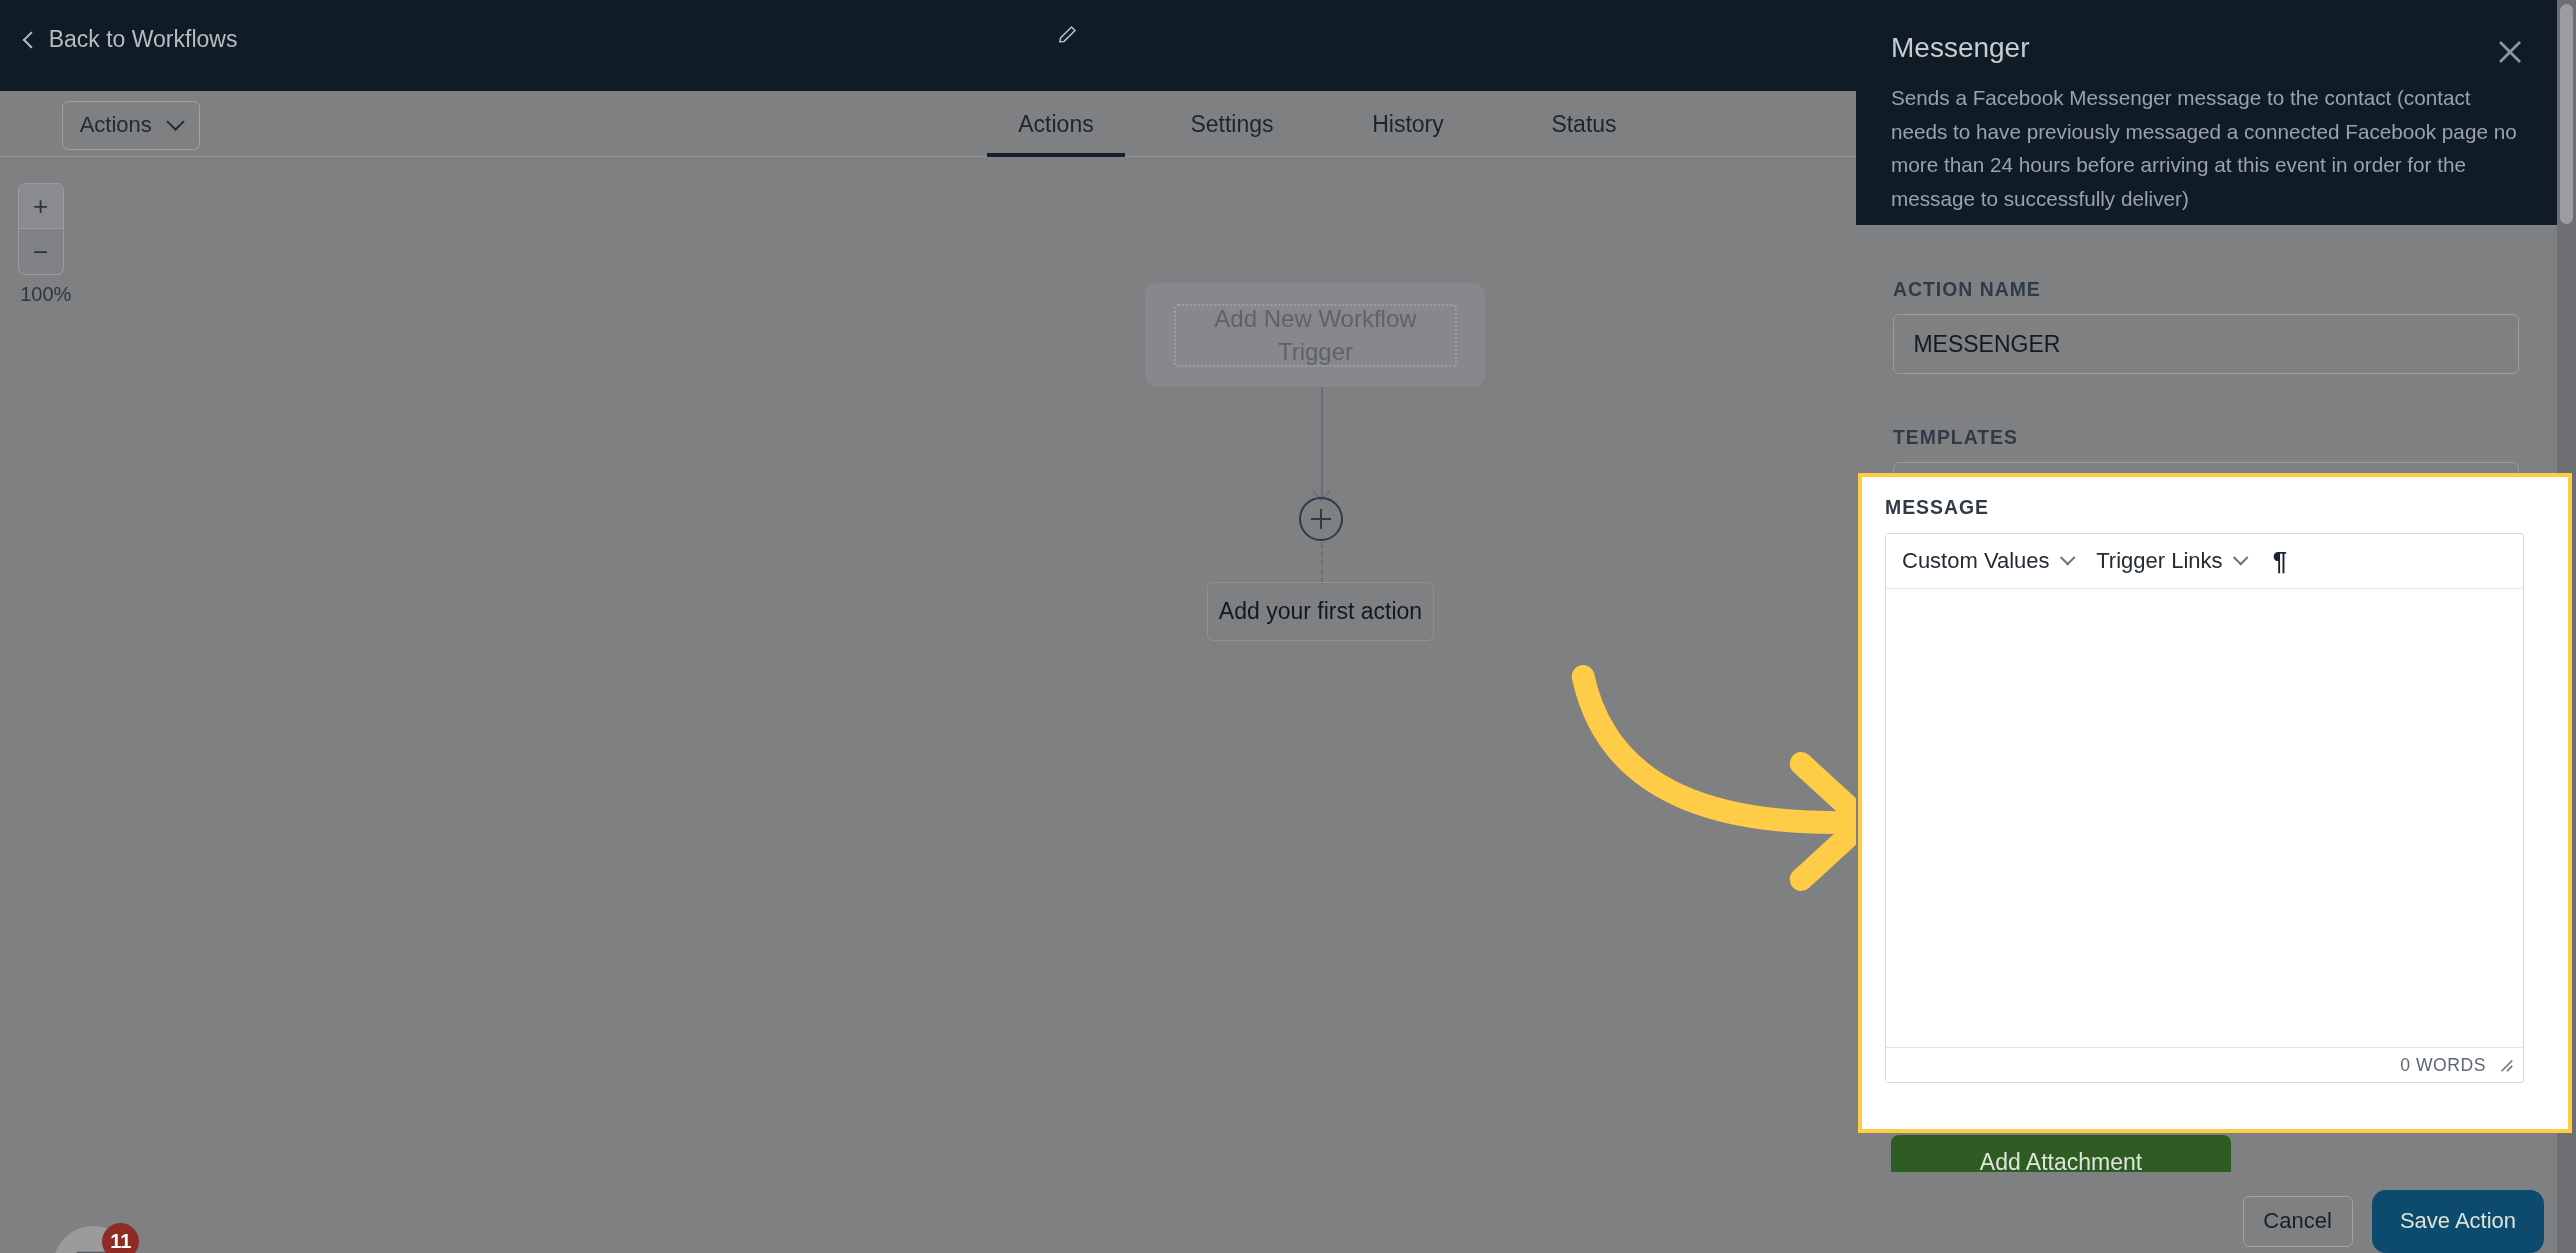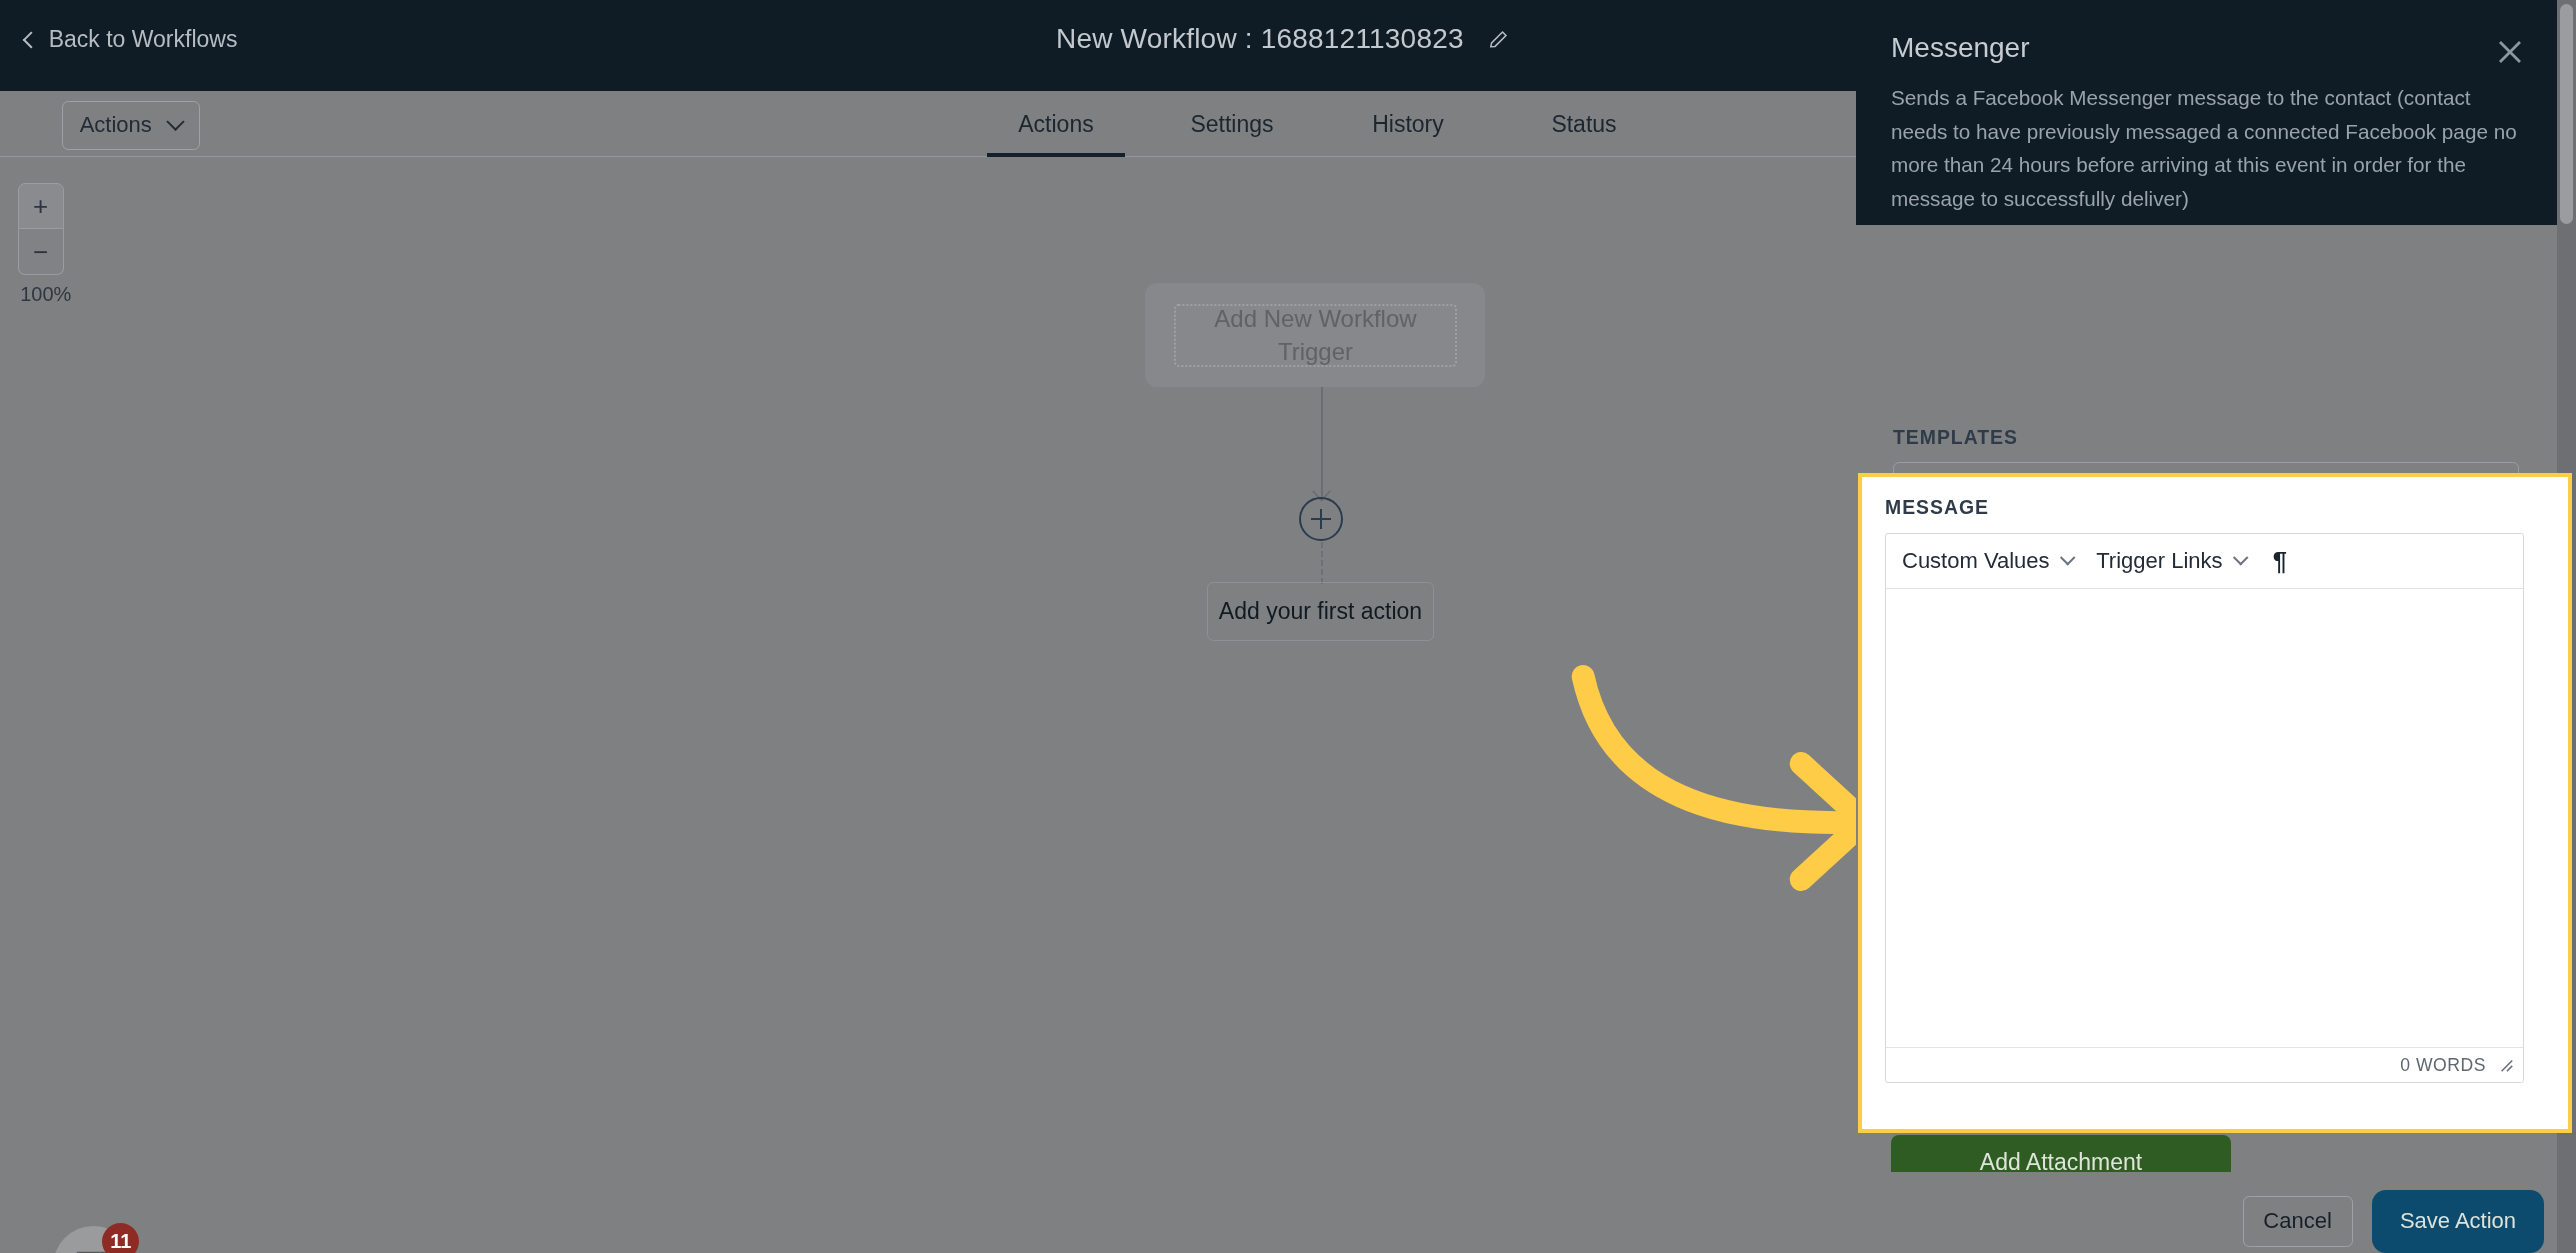--- a/index.html
+++ b/index.html
@@ -501,21 +501,20 @@
 
 <div id="root">
 
   <div class="topbar">
     <div class="back-link">
       <span class="back-chevron"></span>
       <span>Back to Workflows</span>
     </div>
 
     <div class="wf-title-wrap">
-      <span class="wf-title">New Workflow : 1688121130823</span>
       <svg class="pencil-icon" viewBox="0 0 24 24">
         <path d="M4 19.5 L4.8 15.6 L16.2 4.2 L19.8 7.8 L8.4 19.2 Z" fill="none" stroke="#b6bcc2" stroke-width="1.6"></path>
       </svg>
     </div>
   </div>
 
   <div class="canvas-area">
 
     <div class="subbar">
       <div class="actions-btn">
@@ -572,20 +571,24 @@
     <div class="panel-head">
       <div class="panel-title">Messenger</div>
       <svg class="panel-close" viewBox="0 0 24 24">
         <path d="M4 4 L20 20 M20 4 L4 20" stroke="#8e96a0" stroke-width="2.2" fill="none"></path>
       </svg>
       <div class="panel-desc">Sends a Facebook Messenger message to the contact (contact needs to have previously messaged a connected Facebook page no more than 24 hours before arriving at this event in order for the message to successfully deliver)</div>
     </div>
 
     <div class="panel-body">
 
+      <div class="grp-action">
+        <div class="field-label">ACTION NAME</div>
+        <input class="text-input" type="text" value="MESSENGER" style="">
+      </div>
 
       <div class="grp-templates">
         <div class="field-label">TEMPLATES</div>
         <div class="select-input">
           <span>None</span>
           <svg class="updown" viewBox="0 0 18 34">
             <path d="M4 13 L9 7 L14 13" fill="none" stroke="#5d646c" stroke-width="2"></path>
             <path d="M4 21 L9 27 L14 21" fill="none" stroke="#5d646c" stroke-width="2"></path>
           </svg>
         </div>

